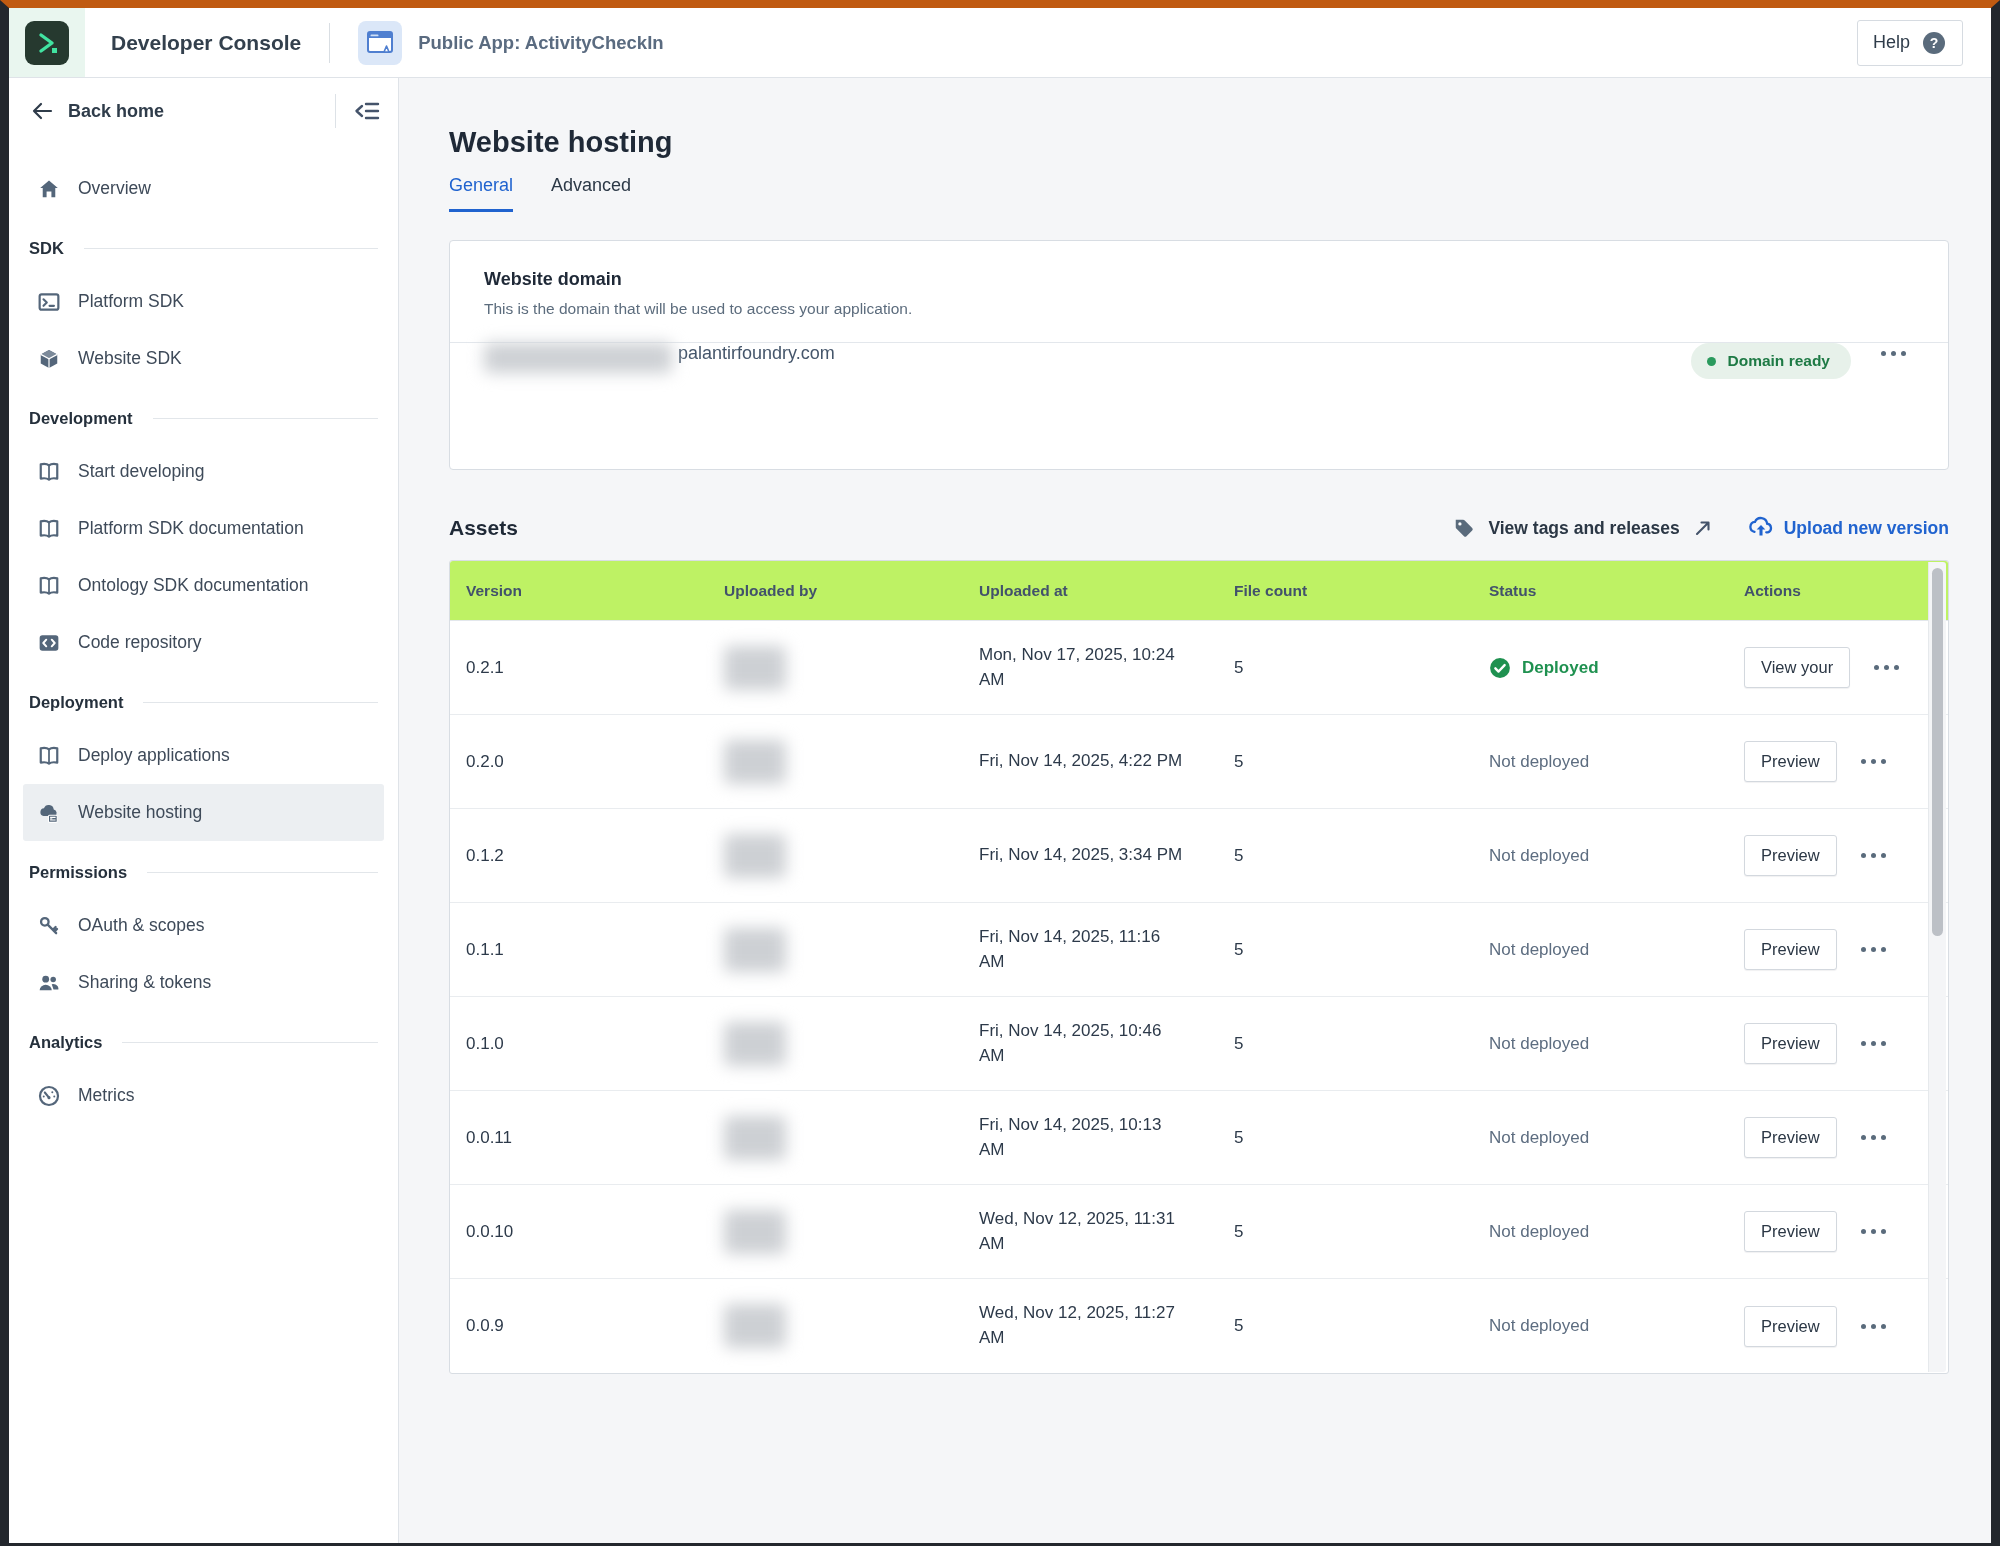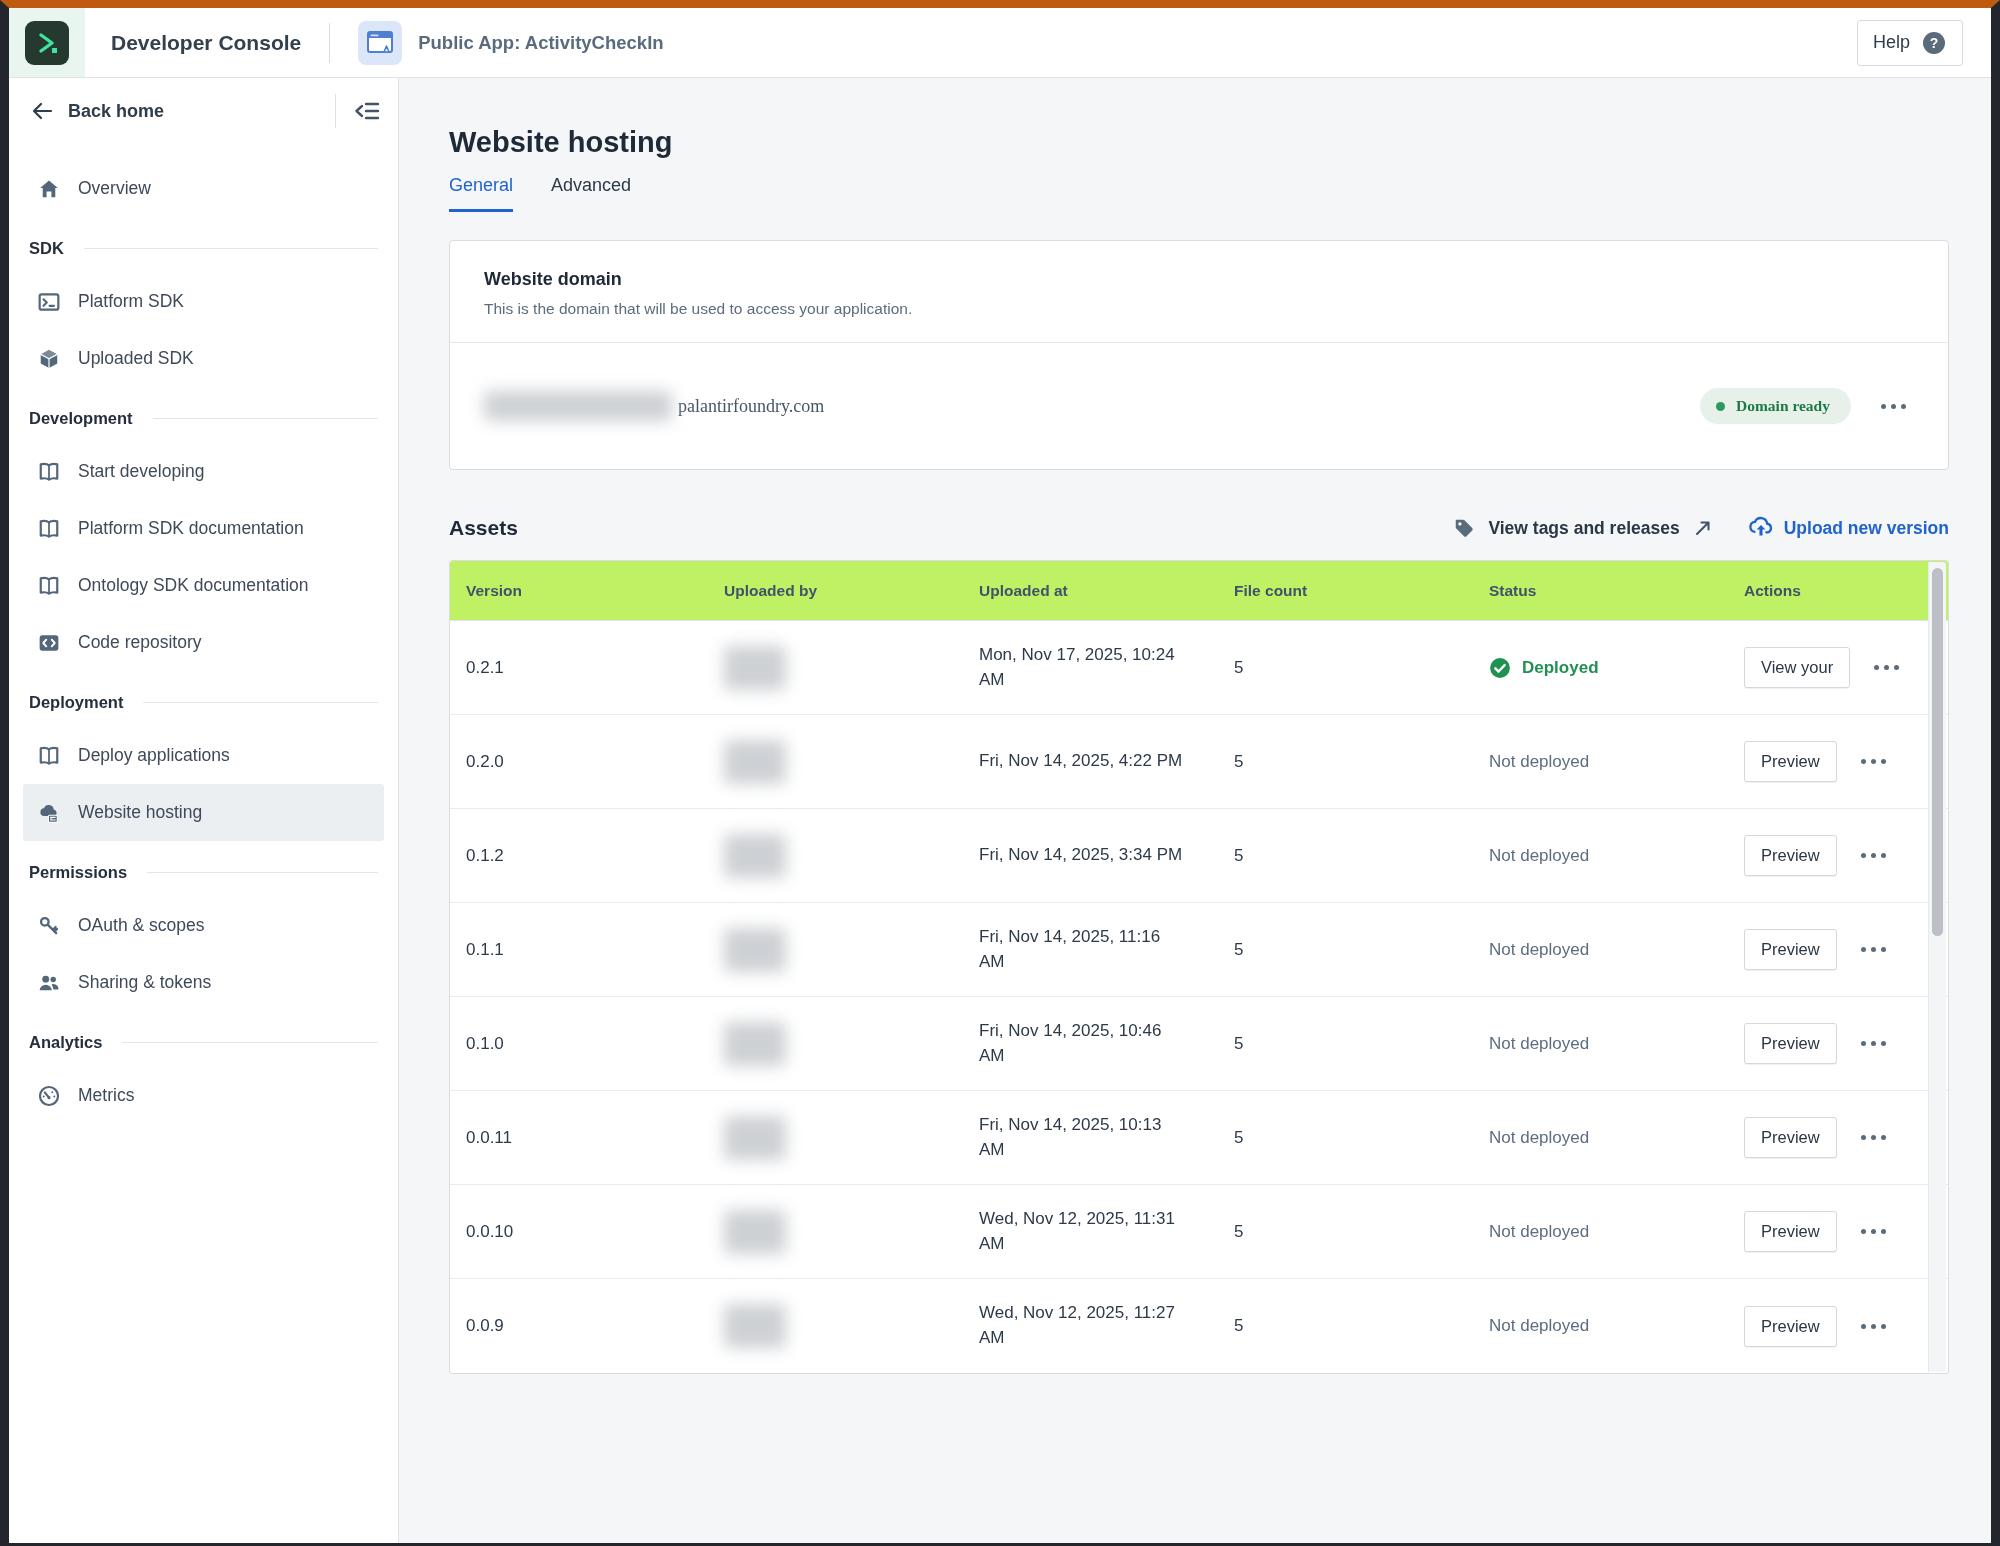--- a/index.html
+++ b/index.html
@@ -50,21 +50,21 @@
 
   .tabs { margin-top:16px; display:flex; gap:38px; }
   .tab { font-size:18px; padding-bottom:13px; color:#2c3947; cursor:pointer; border-bottom:3px solid transparent; }
   .tab.active { color:#2063cf; border-bottom-color:#2063cf; }
 
   .card { background:#fff; border:1px solid #d8dde3; border-radius:4px; }
   .domain-card { margin-top:28px; }
   .card-head { padding:28px 34px 24px 34px; border-bottom:1px solid #e3e7ec; }
   .card-title { font-size:18px; font-weight:bold; color:#1f2937; }
   .card-desc { margin-top:10px; font-size:15.5px; color:#5c6c7d; }
-  .domain-row { height:126px; display:flex; align-items:center; padding:0 34px;font-family:Liberation Serif, serif; }
+  .domain-row { height:126px; display:flex; align-items:flex-start; padding:0 34px; }
   .redact { background:#cdd0d4; filter:blur(8px); border-radius:5px; }
   .redact-domain { width:188px; height:30px; margin-right:6px; }
   .domain-text { font-size:18px; color:#45566b; }
   .pill { display:flex; align-items:center; gap:11px; background:#e7f1ea; border-radius:18px; padding:9px 21px 9px 16px; }
   .pill-dot { width:9px; height:9px; border-radius:50%; background:#2a9a5d; }
   .pill-label { font-size:15.5px; font-weight:bold; color:#1e7a45; }
   .dots-btn { display:flex; gap:5px; align-items:center; padding:8px; cursor:pointer; margin-left:22px; }
   .dots-btn i { width:5px; height:5px; border-radius:50%; background:#5a6b7c; display:block; }
 
   .assets-head { margin-top:46px; display:flex; align-items:center; }
@@ -167,21 +167,21 @@
           </div>
           <div class="nav-item">
             <span class="nicon">
               <svg width="22" height="22" viewBox="0 0 20 20">
                 <path d="M10 1.8 L17.5 5.8 V14.2 L10 18.2 L2.5 14.2 V5.8 Z" fill="#54667a"></path>
                 <path d="M10 1.8 L17.5 5.8 L10 9.8 L2.5 5.8 Z" fill="#7c8a9a"></path>
                 <path d="M10 9.8 V18.2" stroke="#fff" stroke-width="1.1"></path>
                 <path d="M2.5 5.8 L10 9.8 L17.5 5.8" fill="none" stroke="#fff" stroke-width="1.1"></path>
               </svg>
             </span>
-            <span>Uploaded SDK</span>
+            <span>Website SDK</span>
           </div>
           <div class="nav-section">
             <span class="sec-label">Development</span>
             <span class="sec-rule"></span>
           </div>
           <div class="nav-item">
             <span class="nicon">
               <svg width="22" height="22" viewBox="0 0 20 20">
                 <path d="M10 4 C8.3 2.6 5.6 2.4 2.5 3 V16 C5.6 15.4 8.3 15.6 10 17 C11.7 15.6 14.4 15.4 17.5 16 V3 C14.4 2.4 11.7 2.6 10 4 Z" fill="none" stroke="#54667a" stroke-width="2" stroke-linejoin="round"></path>
                 <path d="M10 4.4 V16.6" stroke="#54667a" stroke-width="1.6"></path>

